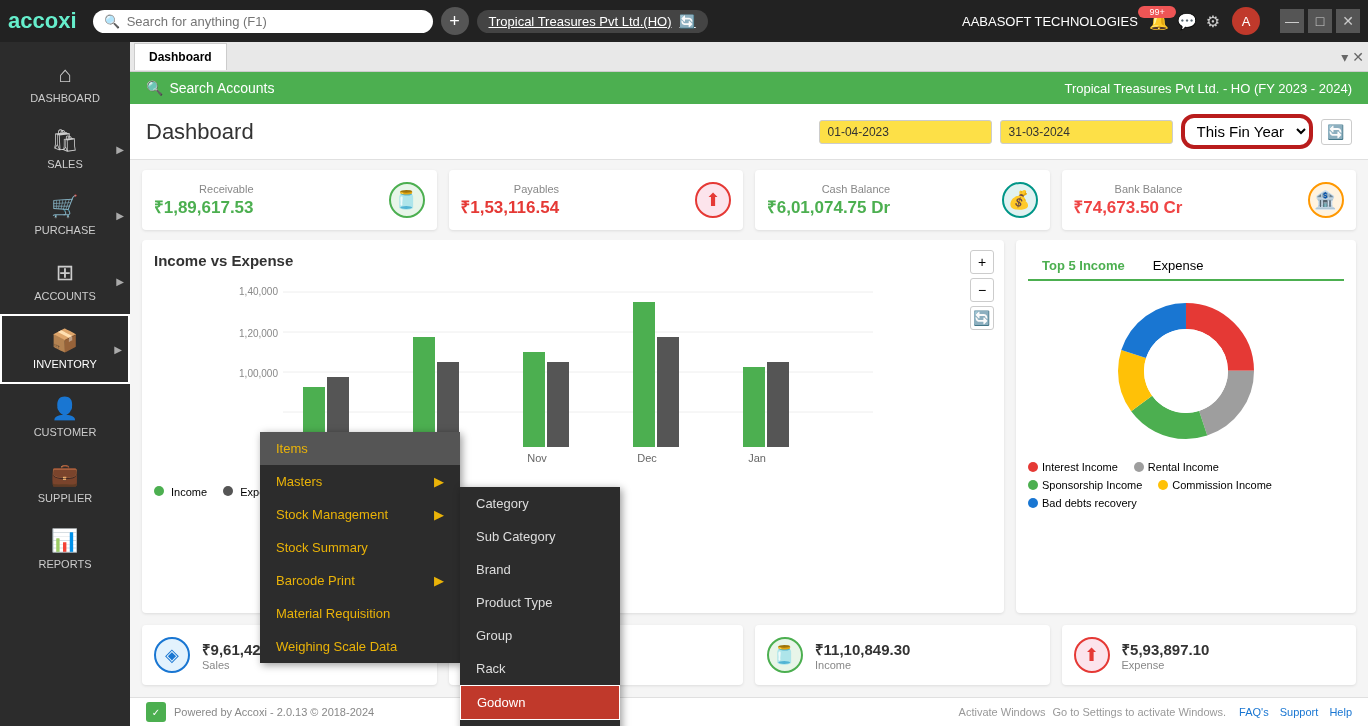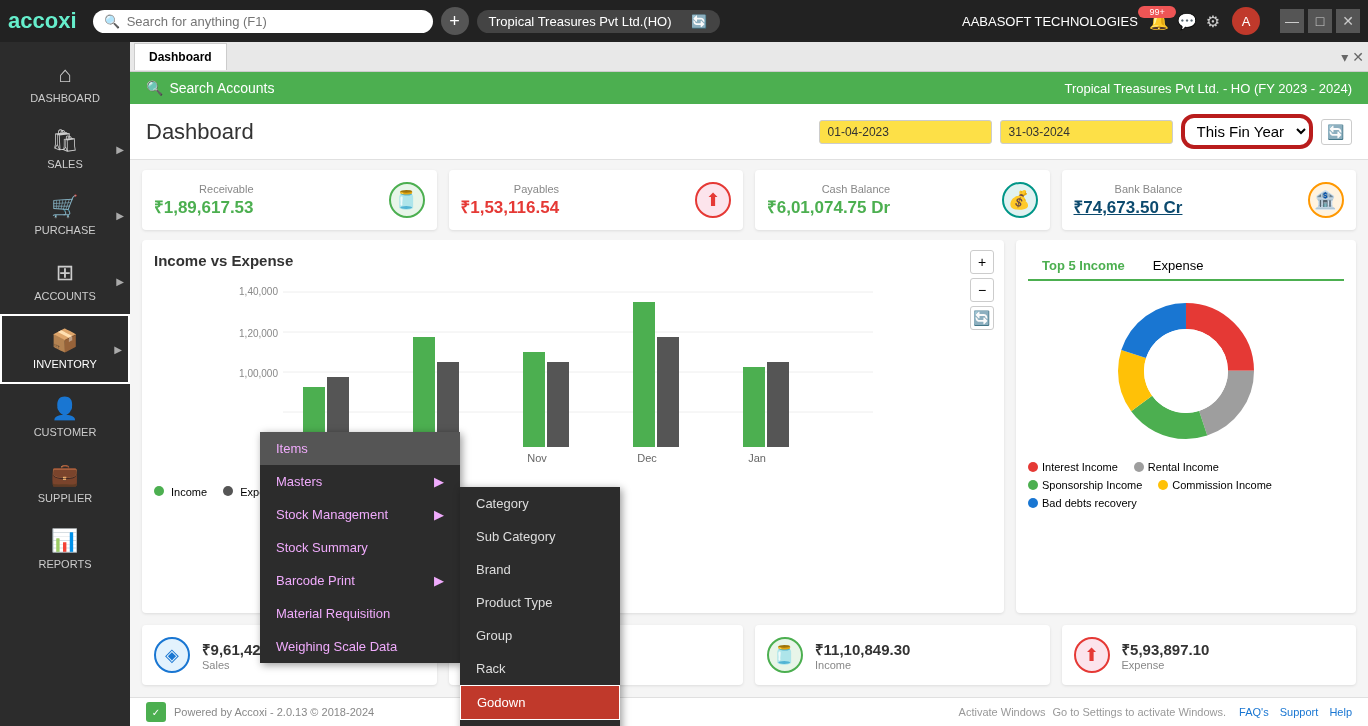--- a/index.html
+++ b/index.html
@@ -13,21 +13,21 @@
     .logo span { color: #6ec; }
     .search-bar {
       display: flex; align-items: center; background: #fff; border-radius: 20px; padding: 4px 12px; flex: 1; max-width: 340px; gap: 6px;
     }
     .search-bar input { border: none; outline: none; font-size: 13px; width: 100%; }
     .search-bar .search-icon { color: #888; }
     .add-btn {
       background: #555; border: none; color: #fff; border-radius: 50%; width: 28px; height: 28px; font-size: 18px; cursor: pointer; display: flex; align-items: center; justify-content: center;
     }
     .company-pill {
-      display: flex; align-items: center; background: #444; border-radius: 20px; padding: 4px 12px; color: #fff; gap: 20px; font-size: 13px;
+      display: flex; align-items: center; background: #444; border-radius: 20px; padding: 4px 12px; color: #fff; gap: 8px; font-size: 13px; text-decoration: underline;
     }
     .company-pill .refresh-icon { cursor: pointer; }
     .top-right { margin-left: auto; display: flex; align-items: center; gap: 12px; color: #fff; font-size: 13px; }
     .notif-group { display: flex; align-items: center; gap: 8px; }
     .top-right .icon-btn { background: none; border: none; color: #ccc; font-size: 16px; cursor: pointer; position: relative; }
     .badge { position: absolute; top: -6px; right: -6px; background: #e55; color: #fff; border-radius: 8px; font-size: 9px; padding: 1px 11px; }
     .window-btns { display: flex; gap: 4px; margin-left: 8px; }
     .window-btn { background: #555; border: none; color: #ccc; font-size: 14px; width: 24px; height: 24px; cursor: pointer; display: flex; align-items: center; justify-content: center; }
     .avatar-btn { background: #c0392b; border-radius: 50%; width: 28px; height: 28px; display: flex; align-items: center; justify-content: center; color: #fff; font-size: 13px; }
 
@@ -60,21 +60,21 @@
     .date-filter { display: flex; align-items: center; gap: 8px; }
     .date-input { border: 1px solid #ccc; padding: 4px 8px; border-radius: 3px; font-size: 12px; color: #333; background: #fde047; }
     .fin-select { border: 4px solid #b91c1c; padding: 4px 8px; border-radius: 13px; font-size: 15px; background: #fff; min-width: 110px; }
     .refresh-btn { background: none; border: 1px solid #ccc; padding: 4px 6px; border-radius: 3px; cursor: pointer; font-size: 14px; }
 
     
     .cards-row { display: flex; padding: 10px 12px; gap: 12px; background: #f5f5f5; }
     .card { background: #fff; border-radius: 4px; flex: 1; padding: 12px; display: flex; align-items: center; justify-content: space-between; box-shadow: 0 1px 3px rgba(0,0,0,0.1); }
     .card-info .card-label { font-size: 11px; color: #888; text-align: right; }
     .card-info .card-value { font-size: 17px; font-weight: bold; color: #4caf50; }
-    .card-info .card-value.blue { color: #0c4a6e; text-decoration: underline; }
+    .card-info .card-value.blue { color: #ef4444; }
     .card-info .card-value.red { color: #e53935; }
     .card-icon { width: 36px; height: 36px; border-radius: 50%; display: flex; align-items: center; justify-content: center; font-size: 18px; }
     .card-icon.green { background: #e8f5e9; color: #4caf50; border: 2px solid #4caf50; }
     .card-icon.red-border { background: #fce4ec; color: #e53935; border: 2px solid #e53935; }
     .card-icon.teal { background: #e0f2f1; color: #009688; border: 2px solid #009688; }
     .card-icon.orange { background: #fff3e0; color: #ff9800; border: 2px solid #ff9800; }
 
     
     .main-body { display: flex; flex: 1; overflow: hidden; }
 
@@ -113,21 +113,21 @@
     .bcard-icon.red-bicon { background: #fce4ec; color: #e53935; border: 2px solid #e53935; }
     .bcard-info .bcard-value { font-size: 15px; font-weight: bold; color: #333; }
     .bcard-info .bcard-label { font-size: 11px; color: #888; }
 
     
     .footer { background: #fff; border-top: 1px solid #e0e0e0; padding: 4px 16px; display: flex; align-items: center; gap: 8px; font-size: 11px; color: #888; }
     .footer-logo { width: 20px; height: 20px; background: #4caf50; border-radius: 3px; display: flex; align-items: center; justify-content: center; color: #fff; font-size: 10px; }
 
     
     .dropdown-menu {
-      position: absolute; background: #2c2c2c; color: #f0abfc; z-index: 1000;
+      position: absolute; background: #2c2c2c; color: #eab308; z-index: 1000;
       box-shadow: 2px 2px 8px rgba(0,0,0,0.4); min-width: 200px;
     }
     .dropdown-menu .menu-item {
       padding: 9px 16px; cursor: pointer; font-size: 13px; display: flex; align-items: center; justify-content: space-between;
     }
     .dropdown-menu .menu-item:hover, .dropdown-menu .menu-item.active { background: #555; }
 
     .submenu {
       position: absolute; left: 200px; top: 55px; background: #2c2c2c; color: #ddd; z-index: 1001;
       box-shadow: 2px 2px 8px rgba(0,0,0,0.4); min-width: 160px;

